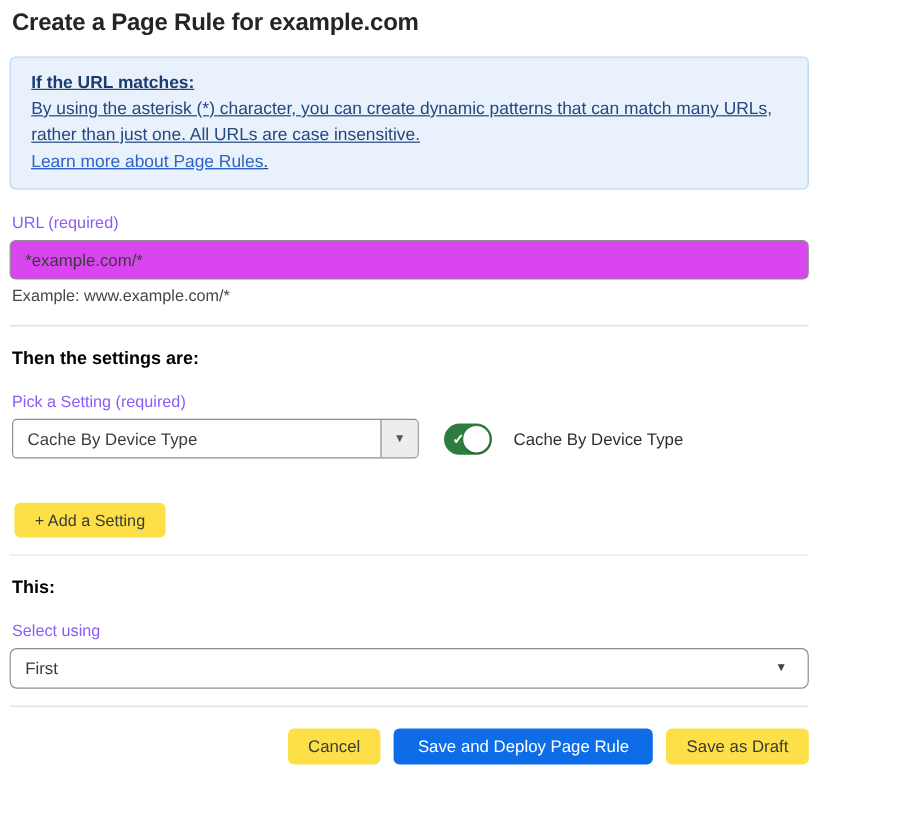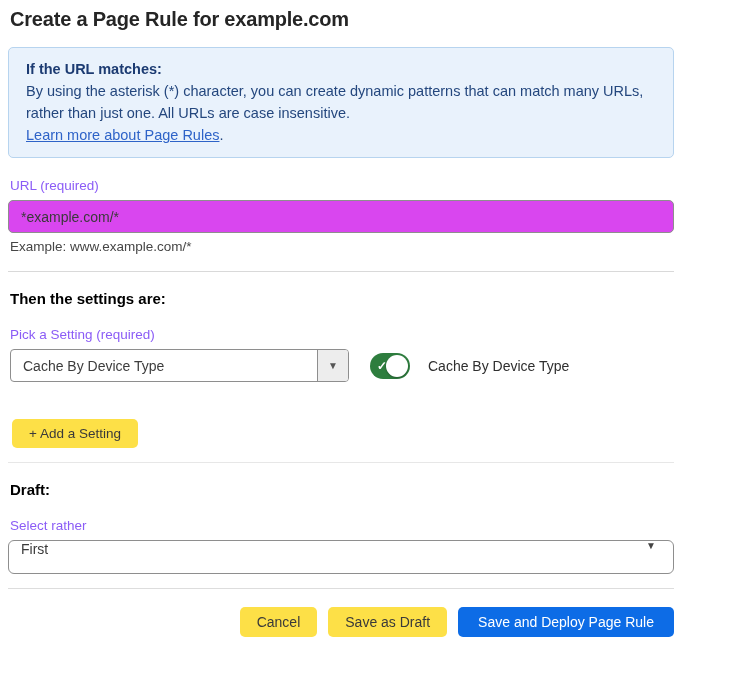--- a/index.html
+++ b/index.html
@@ -1,20 +1,20 @@
 <!DOCTYPE html>
 <html><head>
 <meta charset="utf-8">
 <style>
   html,body{margin:0;padding:0;background:#fff;}
   body{width:750px;height:688px;font-family:"Liberation Sans",sans-serif;color:#333;overflow:hidden;}
   .page{padding:8px 20px 0 8px;box-sizing:border-box;width:694px;}
   .page-title{font-size:20px;font-weight:bold;margin:0 0 0 2px;color:#252525;letter-spacing:-0.2px;}
   .info-box{margin-top:16px;background:#e9f2fc;border:1px solid #b7d4ef;border-radius:5px;
-            padding:10px 17px 11px 17px;font-size:14.5px;line-height:22px;color:#24477e;}
+            padding:10px 17px 11px 17px;font-size:14.5px;line-height:22px;color:#24477e;text-decoration:underline;}
   .info-heading{font-weight:bold;color:#1c3b72;}
   .info-link{color:#2e63c8;text-decoration:underline;cursor:pointer;}
   .info-period{color:#24477e;}
   .field-label{margin:20px 0 0 2px;font-size:13.5px;color:#8b5cf6;}
   .url-input{display:block;margin-top:7px;width:100%;height:33px;box-sizing:border-box;
              border:1px solid #8e8e8e;border-radius:5px;padding:0 12px;
              font-family:"Liberation Sans",sans-serif;font-size:14px;color:#3a3a3a;background:#d946ef;}
   .field-help{margin:6px 0 0 2px;font-size:13.5px;color:#464646;}
   .divider{margin-top:17px;border-top:1px solid #d9d9d9;height:0;}
   .divider.faint{border-color:#e7e7e7;margin-top:14px;}
@@ -33,21 +33,21 @@
                 font-size:12px;font-weight:bold;}
   .toggle-knob{position:absolute;right:2px;top:2px;width:22px;height:22px;border-radius:50%;
                background:#fff;box-shadow:0 1px 2px rgba(0,0,0,.3);}
   .toggle-label{margin-left:18px;font-size:14px;color:#2f2f2f;}
   .btn{font-family:"Liberation Sans",sans-serif;font-size:14px;height:30px;border:none;
        border-radius:5px;cursor:pointer;}
   .btn.gray{background:#fde047;color:#3a3a3a;padding:0 17px;}
   .btn.blue{background:#0d6ce6;color:#fff;padding:0 20px;}
   .add-btn{display:block;margin:37px 0 0 4px;height:29px;font-size:13.5px;padding:0 15px;}
   .select-wide{margin-top:7px;height:34px;border:1px solid #8e8e8e;border-radius:6px;display:flex;
-               justify-content:space-between;padding:0 12px;font-size:14px;
+               align-items:center;justify-content:space-between;padding:0 12px;font-size:14px;
                color:#3a3a3a;box-sizing:border-box;background:#fff;cursor:pointer;}
   .select-wide .caret{margin-right:5px;color:#444;}
   .order-help{margin:5px 0 0 2px;font-size:14px;line-height:21px;color:#4d4d4d;}
   .divider.footer-div{margin-top:14px;border-color:#dddddd;}
   .footer{display:flex;gap:11px;margin:18px 0 0 4px;justify-content:flex-end;}
 </style>
 </head>
 <body>
 
 <div class="page">
@@ -81,31 +81,31 @@
       <span class="toggle-check">✓</span>
       <span class="toggle-knob"></span>
     </div>
     <div class="toggle-label">Cache By Device Type</div>
   </div>
 
   <button class="btn gray add-btn">+ Add a Setting</button>
 
   <div class="divider faint"></div>
 
-  <h2 class="section-heading">Draft:</h2>
+  <h2 class="section-heading">This:</h2>
 
-  <div class="field-label">Select rather</div>
+  <div class="field-label">Select using</div>
 
   <div class="select-wide">
     <span>First</span>
     <span class="caret">▼</span>
   </div>
 
 
   <div class="divider footer-div"></div>
 
   <div class="footer">
     <button class="btn gray">Cancel</button>
+    <button class="btn blue">Save and Deploy Page Rule</button>
     <button class="btn gray">Save as Draft</button>
-    <button class="btn blue">Save and Deploy Page Rule</button>
   </div>
 
 </div>
 
 </body></html>

